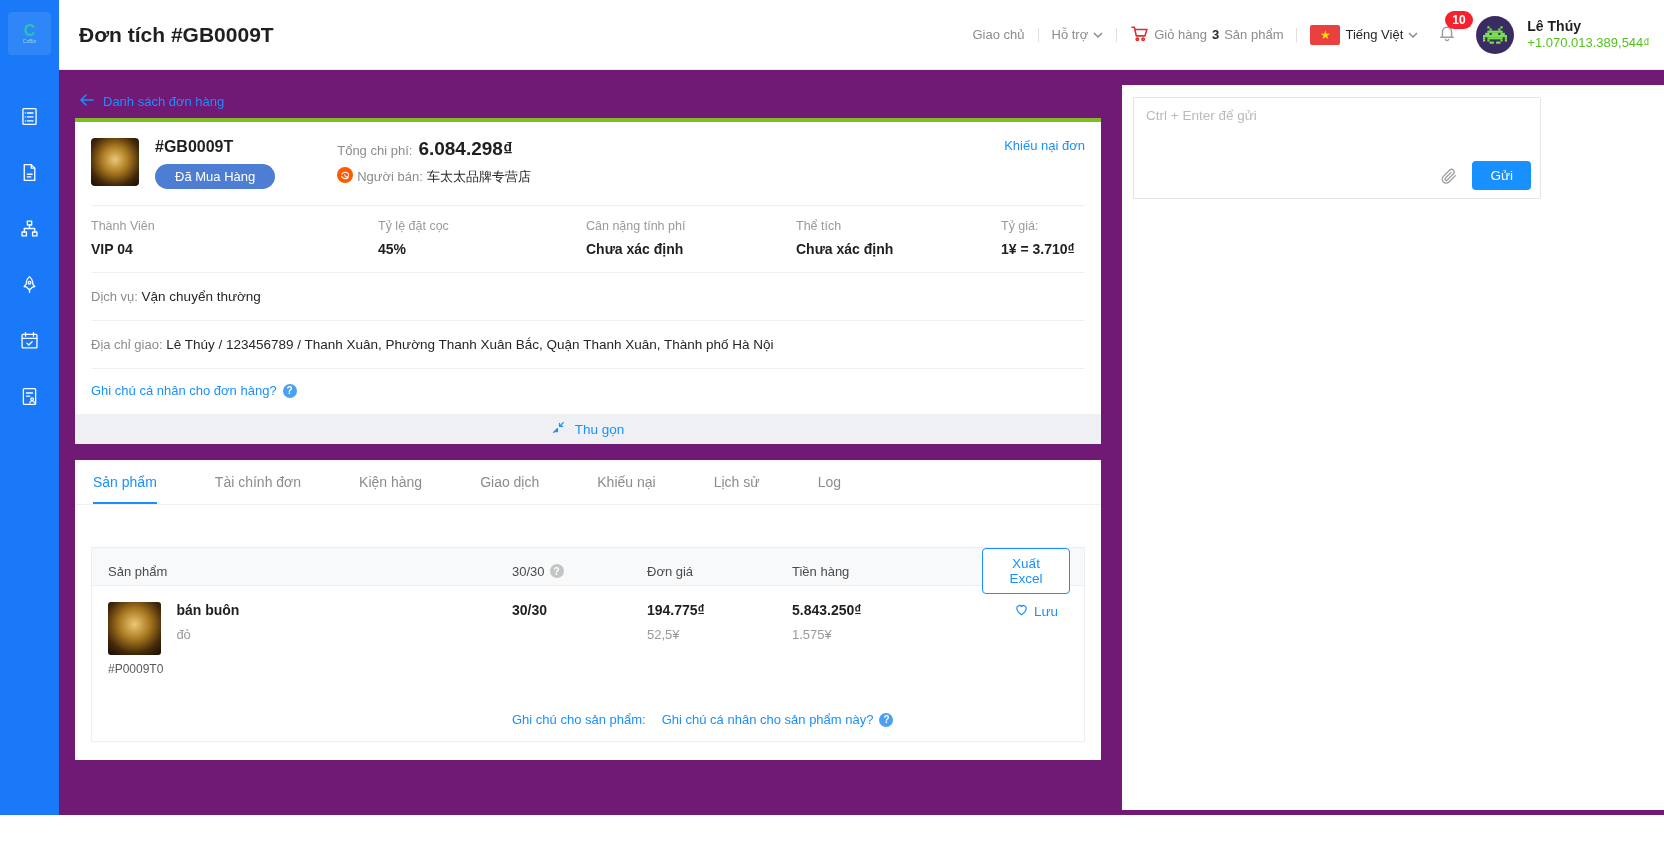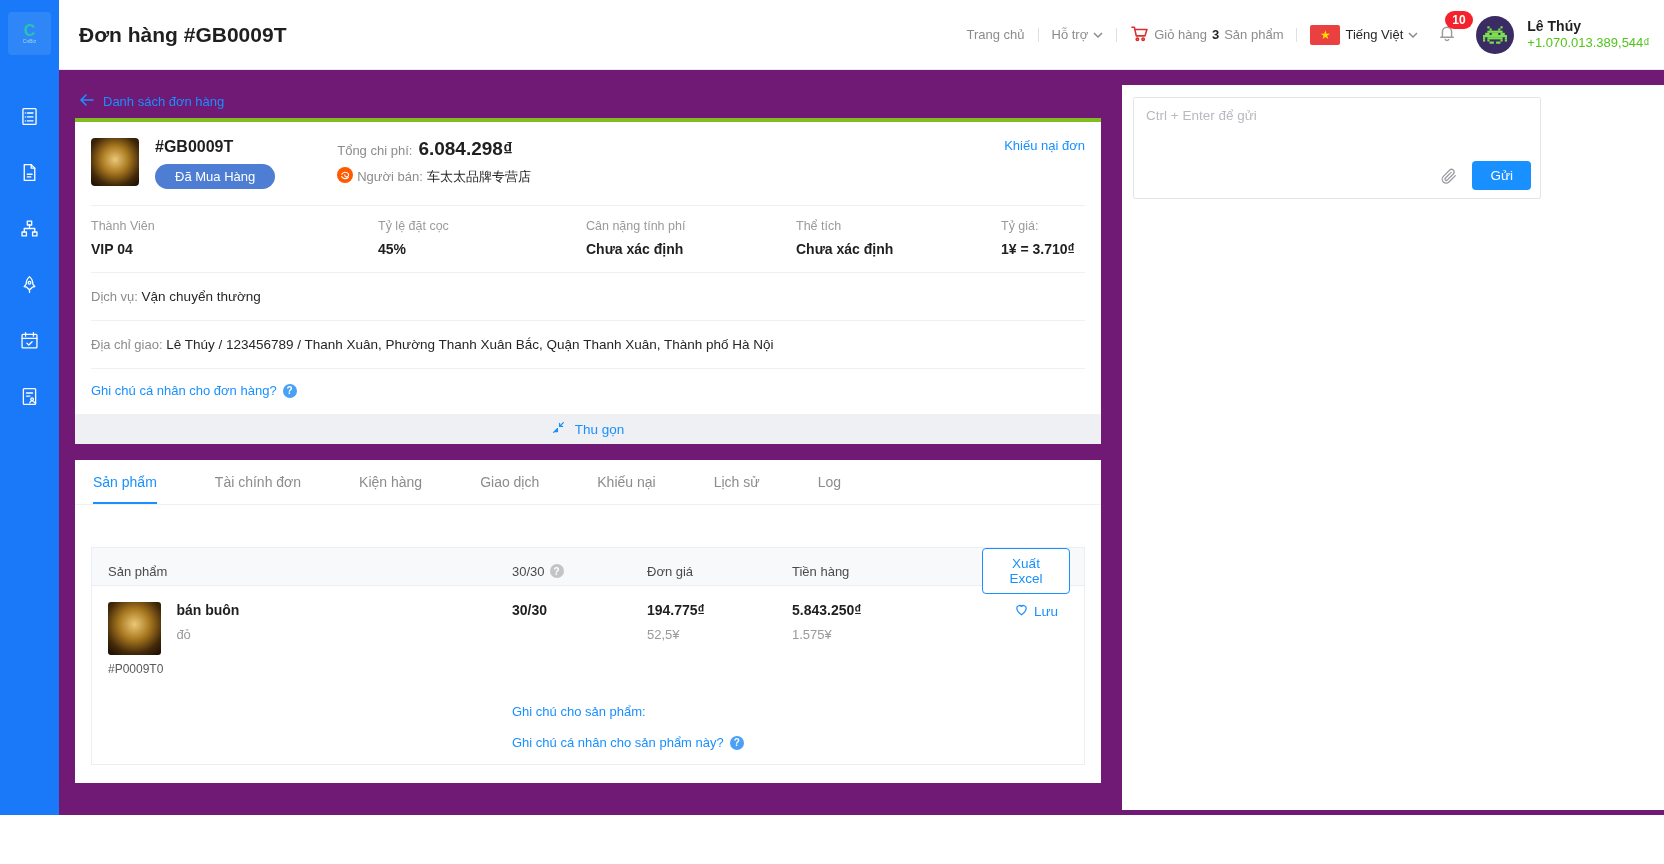--- a/index.html
+++ b/index.html
@@ -80,21 +80,21 @@
   .prod-thumb-wrap { display:flex; flex-direction:column; gap:7px; }
   .prod-thumb { width:53px; height:53px; border-radius:3px; background:radial-gradient(circle at 50% 42%, #ecc878 0%, #a8781f 38%, #43290a 72%, #140b02 100%); }
   .sku { font-size:12px; color:#595959; }
   .prod-name { font-size:14px; font-weight:bold; color:#1f1f1f; }
   .prod-variant { margin-top:9px; font-size:13px; color:#9a9a9a; }
   .qty-val { font-size:14px; font-weight:bold; color:#1f1f1f; }
   .money { font-size:14px; font-weight:bold; color:#1f1f1f; }
   .money-sub { margin-top:9px; font-size:13px; color:#9a9a9a; }
   .save-cell { justify-self:end; margin-right:26px; display:flex; align-items:center; gap:5px; cursor:pointer; }
   .save-lbl { color:#1890ff; font-size:13.5px; }
-  .note-lines { margin:22px 0 14px 420px; display:flex; flex-direction:column; gap:16px; }
+  .note-lines { margin:30px 0 14px 420px; display:flex; flex-direction:row; gap:16px; }
   .note-line { display:flex; align-items:center; gap:6px; }
 
   
   .chat-panel { position:absolute; left:1063px; top:15px; width:542px; height:725px; background:#fff; }
   .chat-box { position:absolute; left:11px; top:12px; width:408px; height:102px; border:1px solid #e3e4e8; border-radius:2px; background:#fff; }
   .chat-input { width:100%; height:58px; border:none; outline:none; resize:none; padding:10px 12px; font-family:"Liberation Sans", sans-serif; font-size:13.5px; color:#333; }
   .chat-input::placeholder { color:#b9b9bf; }
   .chat-actions { position:absolute; right:9px; bottom:8px; display:flex; align-items:center; gap:14px; }
   .clip { cursor:pointer; display:flex; }
   .send-btn { background:#1890ff; color:#fff; border:none; border-radius:4px; font-size:13.5px; padding:7px 18px; cursor:pointer; font-family:"Liberation Sans", sans-serif; }
@@ -148,23 +148,23 @@
               <rect x="5" y="3" width="14" height="18" rx="1"></rect>
               <path d="M8.5 8h7M8.5 11.5h4"></path>
               <circle cx="15" cy="15" r="1.5"></circle>
               <path d="M12.3 19.3c.3-1.5 1.3-2.3 2.7-2.3s2.4.8 2.7 2.3"></path>
             </svg></span>
       </div>
     </div>
   </div>
 
   <div class="header">
-    <div class="page-title">Đơn hàng #GB0009T</div>
+    <div class="page-title">Đơn tích #GB0009T</div>
     <div class="hnav">
-      <span class="hitem">Trang chủ</span>
+      <span class="hitem">Giao chủ</span>
       <span class="hdiv"></span>
       <span class="hitem">
         <span>Hỗ trợ</span>
         <span class="chev">
             <svg width="10" height="6" viewBox="0 0 10 6" fill="none" stroke="#8c8c8c" stroke-width="1.5">
               <path d="M1 1l4 4 4-4"></path>
             </svg>
           </span>
       </span>
       <span class="hdiv"></span>

